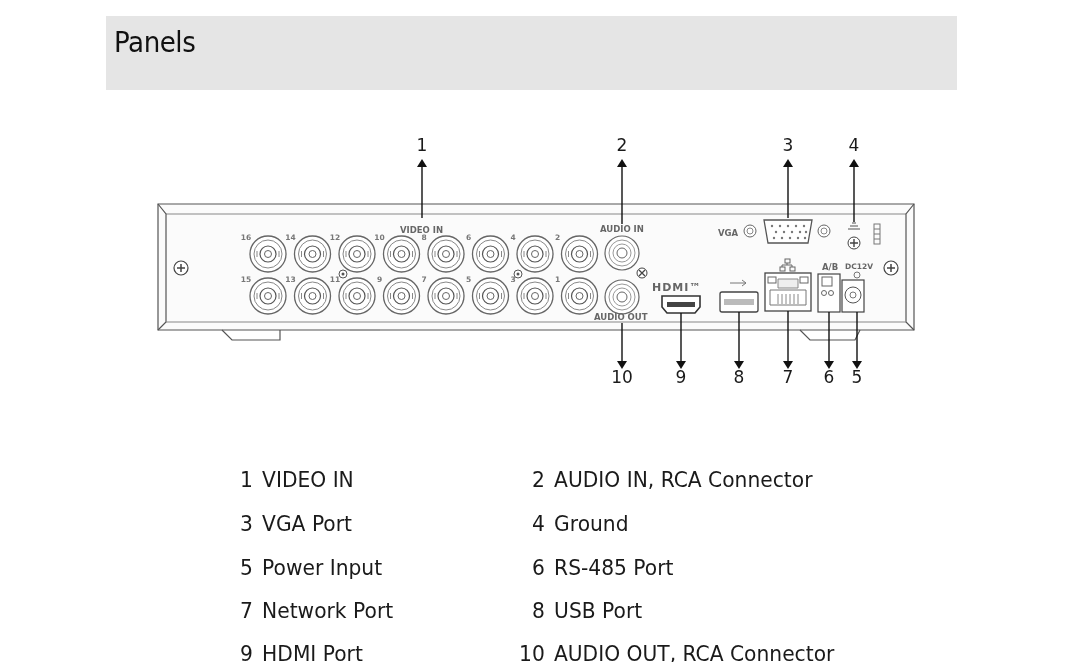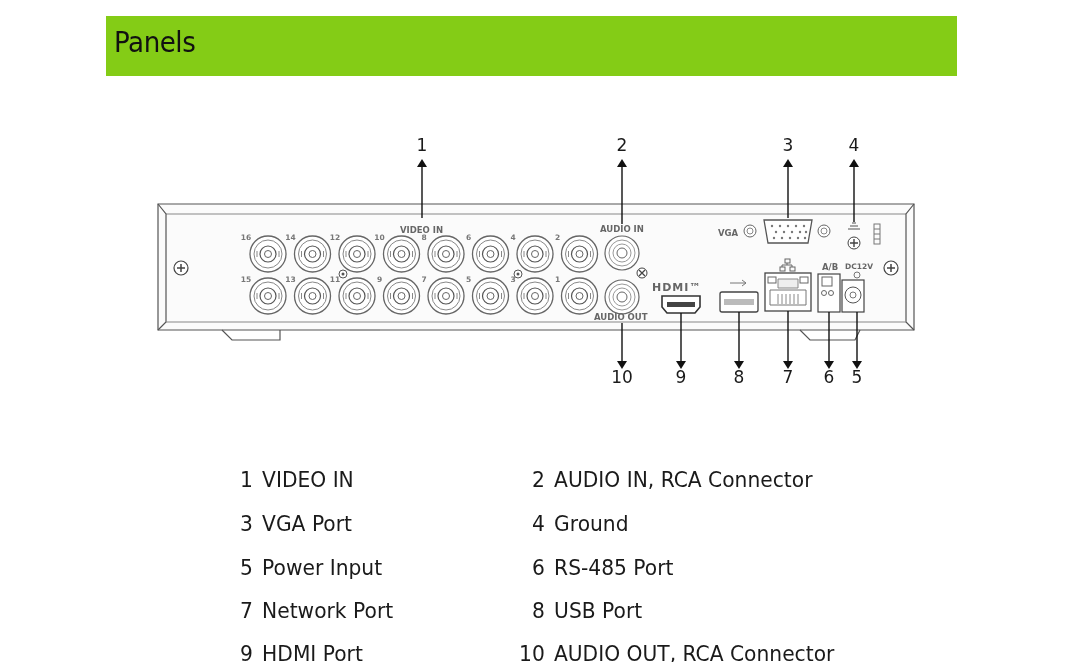--- a/index.html
+++ b/index.html
@@ -1,19 +1,19 @@
 <!DOCTYPE html>
 <html><head>
 <meta charset="utf-8">
 <style>
   html, body { margin: 0; padding: 0; background: #ffffff; }
   body { width: 1078px; height: 662px; position: relative; overflow: hidden;
          font-family: "DejaVu Sans", sans-serif; color: #1a1a1a; }
-  .header-bar { position: absolute; left: 106px; top: 16px; width: 851px; height: 60px;
-                background: #84cc16; }
+  .header-bar { position: absolute; left: 106px; top: 16px; width: 851px; height: 74px;
+                background: #e5e5e5; }
   .header-title { position: absolute; left: 8px; top: 9px; font-size: 29px; letter-spacing: -0.5px;
                   font-family: "DejaVu Sans", sans-serif; color: #111; transform: scaleX(0.9); transform-origin: left center; }
   svg#diagram { position: absolute; left: 0; top: 0; width: 1078px; height: 420px; }
   .callout-num { font-family: "DejaVu Sans", sans-serif; font-size: 17px; fill: #1a1a1a; }
   .panel-label { font-family: "DejaVu Sans", sans-serif; font-weight: bold; font-size: 8.5px; fill: #666; }
   .ch-label { font-family: "DejaVu Sans", sans-serif; font-weight: bold; font-size: 7.5px; fill: #777; }
   .legend { position: absolute; left: 0; top: 420px; width: 1026px; height: 240px; margin-top: 39px; }
   .legend-item { position: absolute; font-size: 22px; white-space: nowrap;
                  font-family: "DejaVu Sans", sans-serif; color: #1a1a1a; transform: scaleX(0.92); transform-origin: left center; }
   .legend-item .num { display: inline-block; text-align: right; margin-right: 10px; }

